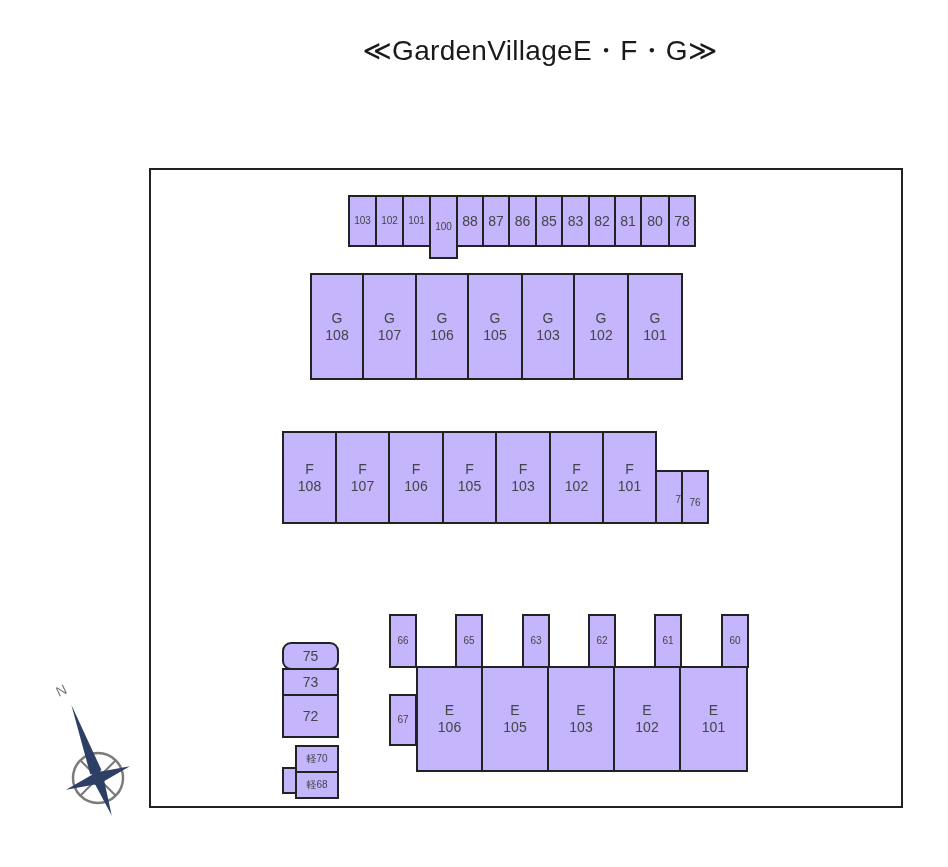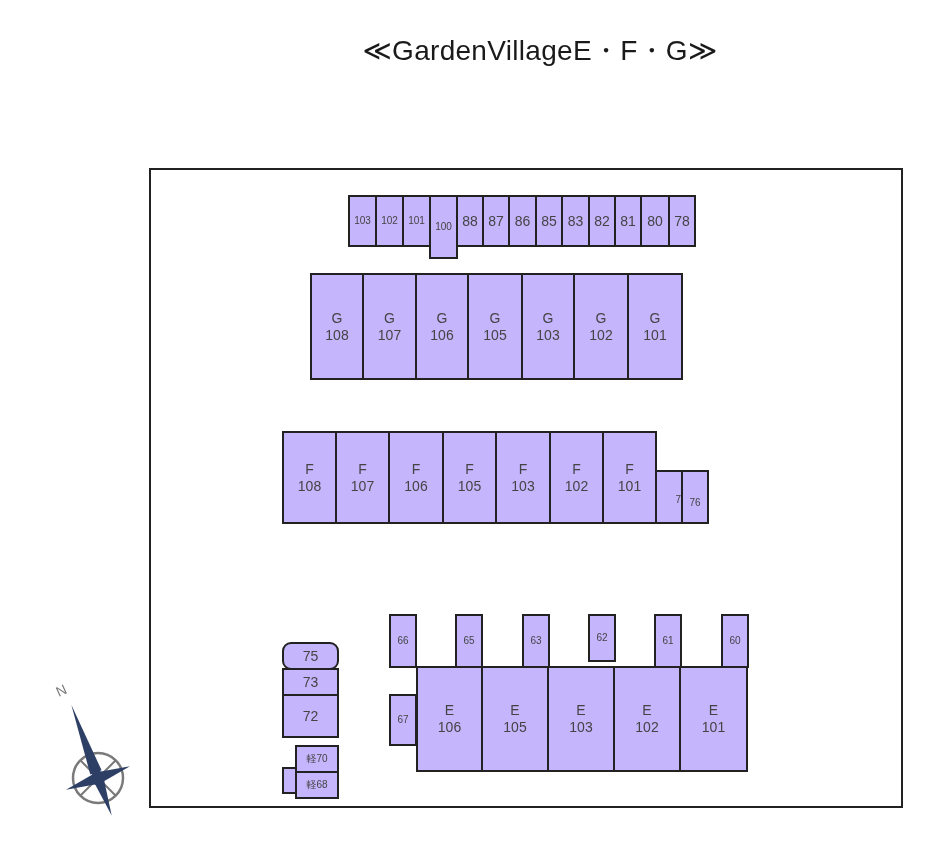--- a/index.html
+++ b/index.html
@@ -73,21 +73,21 @@
   <div class="cell unit" style="left:602px;top:431px;width:55px;height:93px;">F
 101</div>
   <div class="cell small" style="left:655px;top:470px;width:52px;height:54px;padding-top:6px;">77</div>
   <div class="cell small" style="left:681px;top:470px;width:28px;height:54px;padding-top:12px;">76</div>
 </div>
 
 <div>
   <div class="cell small" style="left:389px;top:614px;width:28px;height:54px;">66</div>
   <div class="cell small" style="left:455px;top:614px;width:28px;height:54px;">65</div>
   <div class="cell small" style="left:522px;top:614px;width:28px;height:54px;">63</div>
-  <div class="cell small" style="left:588px;top:614px;width:28px;height:48px;">62</div>
+  <div class="cell small" style="left:588px;top:614px;width:28px;height:54px;">62</div>
   <div class="cell small" style="left:654px;top:614px;width:28px;height:54px;">61</div>
   <div class="cell small" style="left:721px;top:614px;width:28px;height:54px;">60</div>
 
   <div class="cell small" style="left:389px;top:694px;width:28px;height:52px;">67</div>
 
   <div class="cell unit" style="left:416px;top:666px;width:67px;height:106px;">E
 106</div>
   <div class="cell unit" style="left:481px;top:666px;width:68px;height:106px;">E
 105</div>
   <div class="cell unit" style="left:547px;top:666px;width:68px;height:106px;">E

